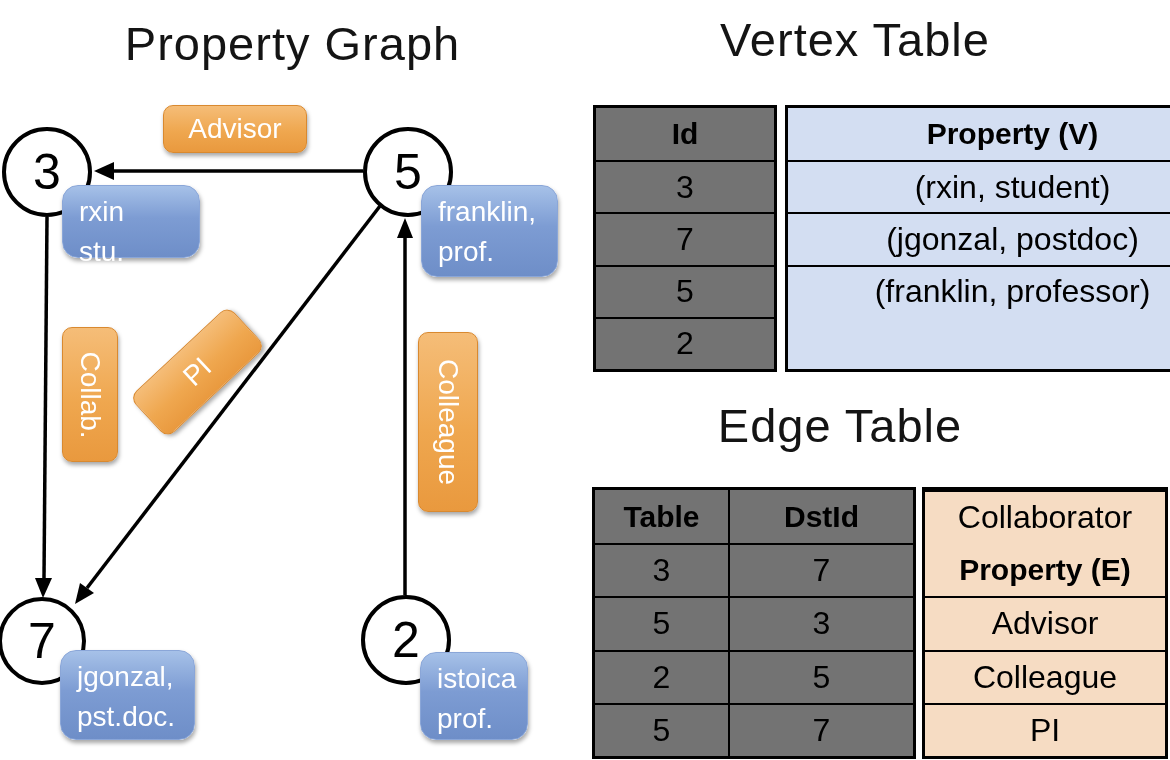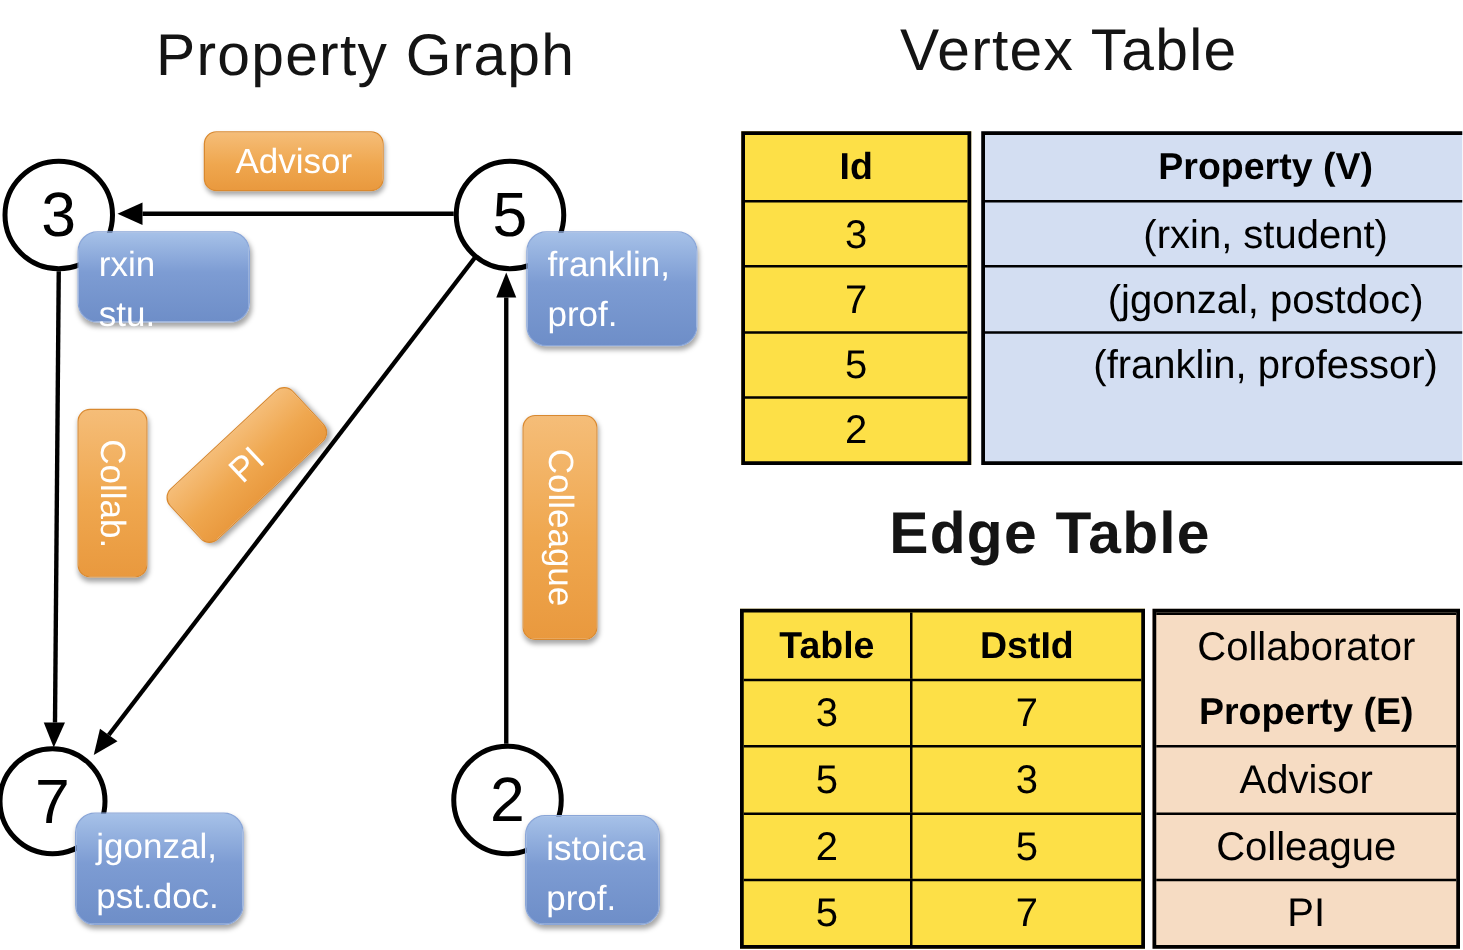--- a/index.html
+++ b/index.html
@@ -7,21 +7,21 @@
     position:relative;width:1170px;height:760px;background:#fff;overflow:hidden;
     font-family:"Liberation Sans", sans-serif;color:#000;
   }
   
   .big-title{
     position:absolute;text-align:center;font-size:47px;font-weight:400;
     letter-spacing:1px;color:#141414;white-space:nowrap;
   }
   #pg-title{left:0;top:16px;width:585px;}
   #vt-title{left:585px;top:12px;width:540px;}
-  #et-title{left:570px;top:398px;width:540px;font-weight:bold;}
+  #et-title{left:570px;top:398px;width:540px;}
 
   
   #graph-svg{position:absolute;left:0;top:0;width:585px;height:760px;}
   #graph-svg path{stroke:#000;stroke-width:3.5;fill:none;}
   #graph-svg polygon{fill:#000;stroke:none;}
 
   .node{
     position:absolute;border:4px solid #000;border-radius:50%;background:#fff;
     display:flex;align-items:center;justify-content:center;
     font-size:50px;font-weight:400;box-sizing:border-box;
@@ -52,21 +52,21 @@
     display:flex;align-items:center;justify-content:center;
   }
   #ebox-advisor{left:163px;top:105px;width:144px;height:48px;}
   #ebox-collab{left:62px;top:327px;width:56px;height:135px;}
   #ebox-colleague{left:418px;top:332px;width:60px;height:180px;}
   #ebox-pi{left:130px;top:344px;width:135px;height:56px;transform:rotate(-43deg);}
   .vtext{transform:rotate(90deg);white-space:nowrap;}
 
   
   .tbl{
-    position:absolute;box-sizing:border-box;border:3px solid #000;background:#fde047;
+    position:absolute;box-sizing:border-box;border:3px solid #000;background:#737373;
     display:grid;
   }
   .tbl .cell{
     display:flex;align-items:center;justify-content:center;
     font-size:32px;font-weight:300;border-top:2.5px solid #000;white-space:nowrap;
     box-sizing:border-box;
   }
   .tbl .cell.r0{border-top:none;}
   .tbl .cell.hdr{font-weight:700;font-size:30px;}
   .tbl .cell.cdiv{border-left:2.5px solid #000;}

